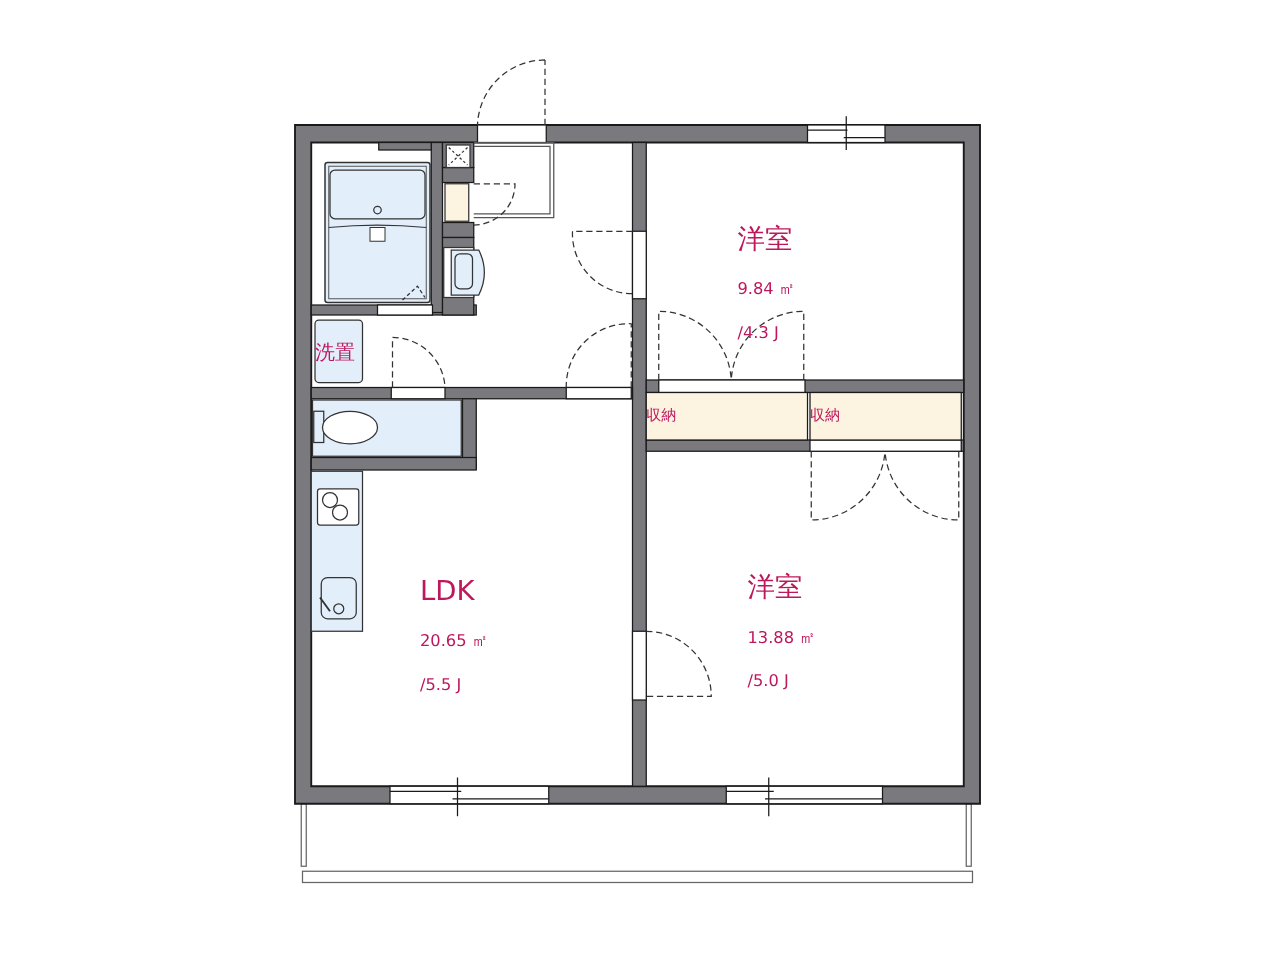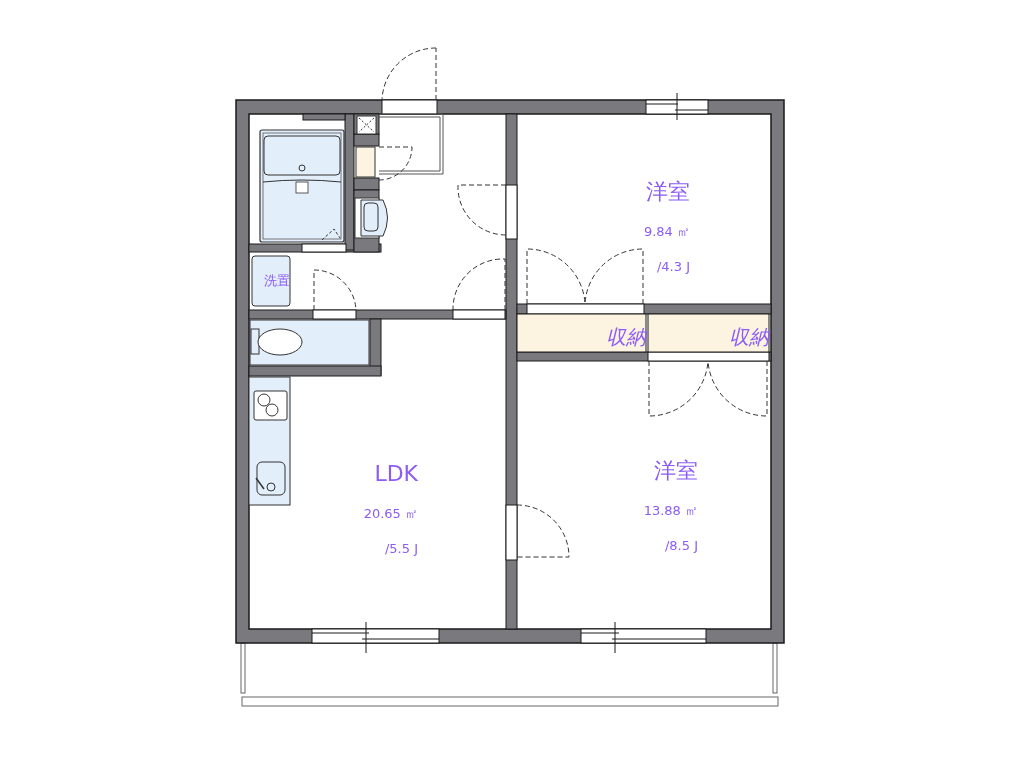--- a/index.html
+++ b/index.html
@@ -1,21 +1,21 @@
 <!DOCTYPE html>
 <html><head>
 <meta charset="utf-8">
 <style>
   html, body { margin: 0; padding: 0; background: #ffffff; }
   body { width: 1016px; height: 772px; position: relative; overflow: hidden; font-family: "DejaVu Sans", sans-serif; }
   svg { position: absolute; left: 0; top: 0; }
-  .lbl { position: absolute; text-align: right; color: #8b5cf6; font-family: "DejaVu Sans", sans-serif; white-space: nowrap; }
+  .lbl { position: absolute; text-align: left; color: #be185d; font-family: "DejaVu Sans", sans-serif; white-space: nowrap; }
   .room-name { font-size: 22px; line-height: 24px; }
   .room-area { font-size: 13px; line-height: 15px; margin-top: 20px; }
-  .small-lbl { font-size: 20px; font-style: italic; }
+  .small-lbl { font-size: 12px; }
 </style>
 </head>
 <body>
 
 <svg width="1016" height="772" viewBox="0 0 1016 772" xmlns="http://www.w3.org/2000/svg">
 
   <g fill="none" stroke="#666" stroke-width="1">
     <rect x="241" y="643" width="4" height="50"></rect>
     <rect x="773" y="643" width="4" height="50"></rect>
     <rect x="242" y="697" width="536" height="9"></rect>
@@ -127,24 +127,24 @@
 
 <div class="lbl" style="left:590px; top:180px; width:100px;">
   <div class="room-name">洋室</div>
   <div class="room-area">9.84 ㎡</div>
   <div class="room-area">/4.3 J</div>
 </div>
 
 <div class="lbl" style="left:598px; top:459px; width:100px;">
   <div class="room-name">洋室</div>
   <div class="room-area">13.88 ㎡</div>
-  <div class="room-area">/8.5 J</div>
+  <div class="room-area">/5.0 J</div>
 </div>
 
-<div class="lbl" style="left:318px; top:462px; width:100px;">
+<div class="lbl" style="left:336px; top:462px; width:100px;">
   <div class="room-name">LDK</div>
   <div class="room-area">20.65 ㎡</div>
   <div class="room-area">/5.5 J</div>
 </div>
 
 <div class="lbl small-lbl" style="left:517px; top:324px; width:129px;">収納</div>
 <div class="lbl small-lbl" style="left:648px; top:324px; width:121px;">収納</div>
-<div class="lbl" style="left:252px; top:272px; width:38px; font-size:13px;">洗置</div>
+<div class="lbl" style="left:252px; top:272px; width:38px; font-size:16px;">洗置</div>
 
 </body></html>

